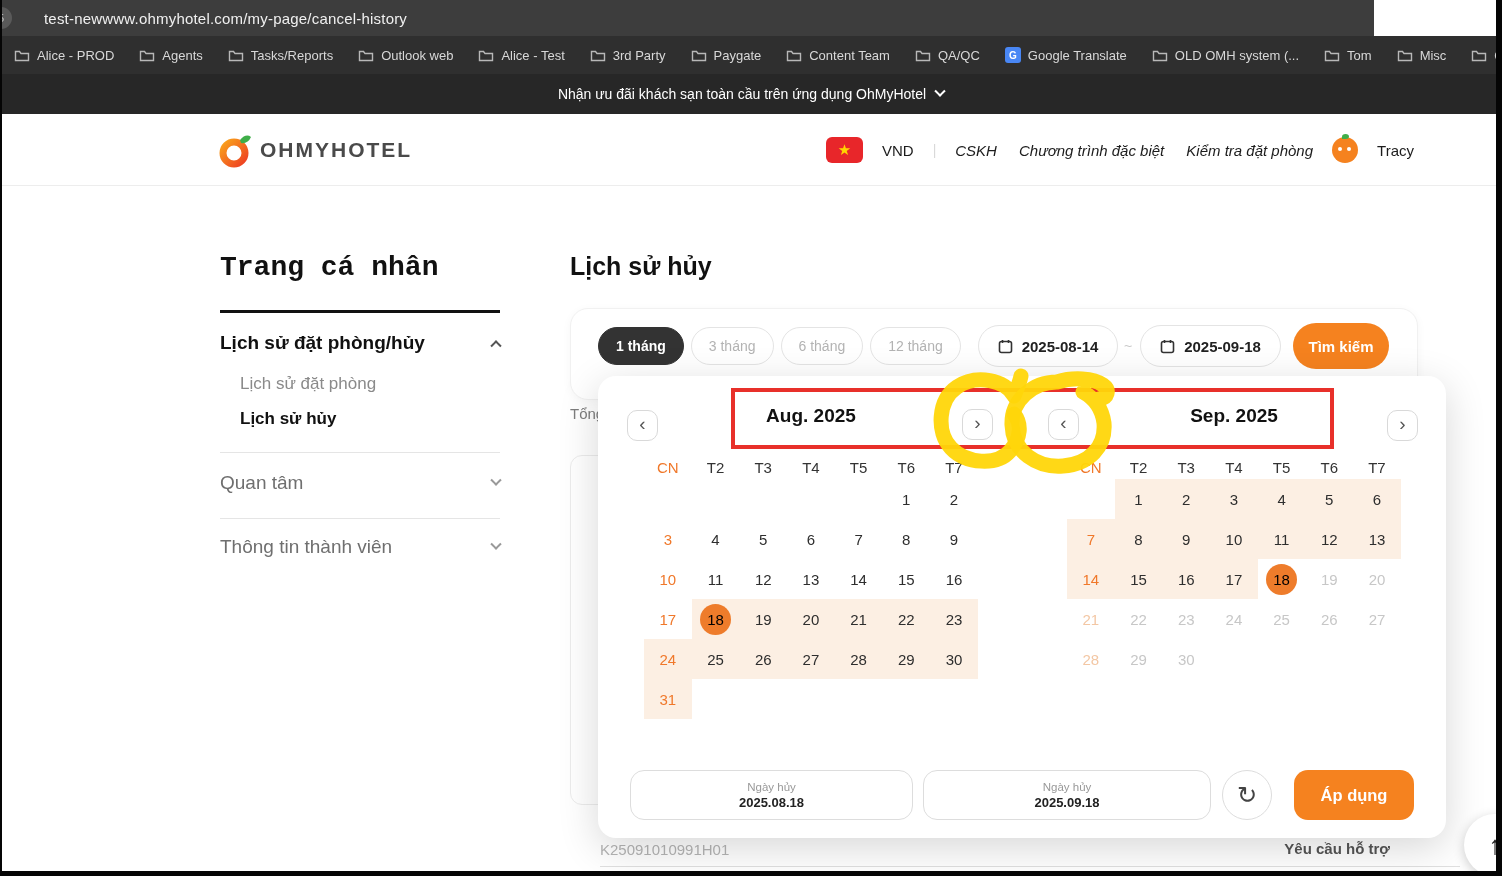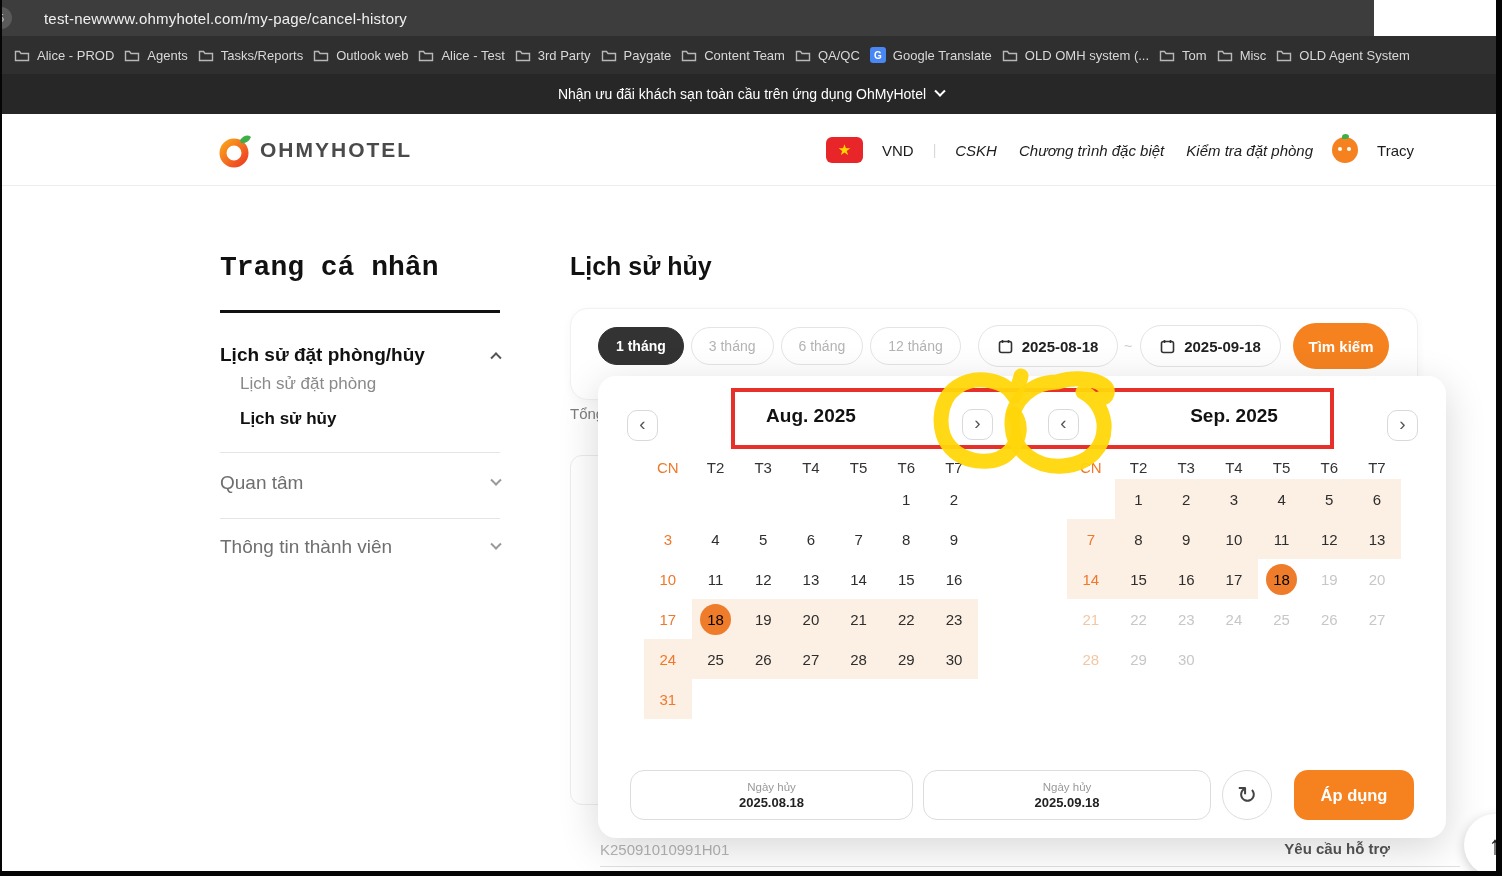--- a/index.html
+++ b/index.html
@@ -5,21 +5,21 @@
   html,body{margin:0;padding:0;background:#000;}
   *{box-sizing:border-box;font-family:"Liberation Sans","DejaVu Sans",sans-serif;}
   #screen{position:relative;width:1502px;height:876px;background:#fff;overflow:hidden;}
 
   
   #urlbar{position:absolute;left:0;top:0;width:1374px;height:36px;background:#3d3d3d;display:flex;align-items:center;}
   #favicon{position:absolute;left:-10px;top:7px;width:22px;height:22px;border-radius:50%;background:#5a5a5a;color:#ccc;
            font-size:11px;display:flex;align-items:center;justify-content:center;}
   #url{margin-left:44px;color:#f0f0f0;font-size:15px;letter-spacing:.2px;}
   #bmbar{position:absolute;left:0;top:36px;width:1502px;height:38px;background:#2f2f2f;display:flex;align-items:center;
-         padding-left:14px;gap:10px;overflow:hidden;white-space:nowrap;}
+         padding-left:14px;gap:25px;overflow:hidden;white-space:nowrap;}
   .bm{display:inline-flex;align-items:center;gap:7px;color:#d8d8d8;font-size:13px;flex:0 0 auto;cursor:pointer;}
   .bm svg{display:block;}
   .ticon{width:16px;height:16px;border-radius:3px;background:#4987f5;color:#fff;font-size:10px;font-weight:bold;
          display:flex;align-items:center;justify-content:center;}
   #banner{position:absolute;left:0;top:74px;width:1502px;height:40px;background:#272727;display:flex;align-items:center;justify-content:center;gap:10px;}
   #banner span{color:#fff;font-size:14px;}
   .chev{display:inline-block;width:8px;height:8px;border-right:2px solid currentColor;border-bottom:2px solid currentColor;}
   .chev.down{transform:rotate(45deg) translate(-2px,-2px);}
   .chev.up{transform:rotate(-135deg) translate(-2px,-2px);}
 
@@ -34,21 +34,21 @@
   #hdivider{color:#d9d9d9;font-size:14px;}
   #avatar{width:26px;height:26px;border-radius:50%;background:#f5821f;position:relative;}
   #avatar i{position:absolute;left:10px;top:-3px;width:7px;height:5px;background:#3fae49;border-radius:50% 50% 50% 0;}
   #avatar b{position:absolute;left:6px;top:10px;width:4px;height:4px;border-radius:50%;background:#fff;}
   #avatar s{position:absolute;left:15px;top:10px;width:4px;height:4px;border-radius:50%;background:#fff;}
 
   
   #sb-title{position:absolute;left:220px;top:252px;font-size:28px;font-weight:bold;color:#111;font-family:Liberation Mono, monospace;}
   #sb-underline{position:absolute;left:220px;top:310px;width:280px;height:3px;background:#111;}
   .sb-row{position:absolute;left:220px;width:280px;display:flex;align-items:center;justify-content:space-between;cursor:pointer;}
-  #sb-g1{top:344px;font-size:19px;font-weight:bold;color:#111;}
+  #sb-g1{top:332px;font-size:19px;font-weight:bold;color:#111;}
   .sb-sub{position:absolute;left:240px;font-size:17px;cursor:pointer;}
   .sb-sub.idle{color:#8a8a8a;}
   .sb-sub.active{color:#111;font-weight:bold;}
   .sb-div{position:absolute;left:220px;width:280px;height:1px;background:#e5e5e5;}
   #sb-g2{top:472px;font-size:19px;color:#6f6f6f;}
   #sb-g3{top:536px;font-size:19px;color:#6f6f6f;}
   .sb-row .chev{color:#555;}
 
   
   #pg-title{position:absolute;left:570px;top:252px;font-size:25px;font-weight:bold;color:#111;}
@@ -308,21 +308,21 @@
       <div class="pill">3 tháng</div>
       <div class="pill">6 tháng</div>
       <div class="pill">12 tháng</div>
     </div>
   <div class="datebox" id="date1">
     <svg width="15" height="15" viewBox="0 0 15 15">
       <rect x="1.5" y="2.5" width="12" height="11" rx="2" fill="none" stroke="#333" stroke-width="1.6"></rect>
       <line x1="4.5" y1="1" x2="4.5" y2="4" stroke="#333" stroke-width="1.6"></line>
       <line x1="10.5" y1="1" x2="10.5" y2="4" stroke="#333" stroke-width="1.6"></line>
     </svg>
-    <span>2025-08-18</span>
+    <span>2025-08-14</span>
   </div>
   <span id="rangesep">~</span>
   <div class="datebox" id="date2">
     <svg width="15" height="15" viewBox="0 0 15 15">
       <rect x="1.5" y="2.5" width="12" height="11" rx="2" fill="none" stroke="#333" stroke-width="1.6"></rect>
       <line x1="4.5" y1="1" x2="4.5" y2="4" stroke="#333" stroke-width="1.6"></line>
       <line x1="10.5" y1="1" x2="10.5" y2="4" stroke="#333" stroke-width="1.6"></line>
     </svg>
     <span>2025-09-18</span>
   </div>

